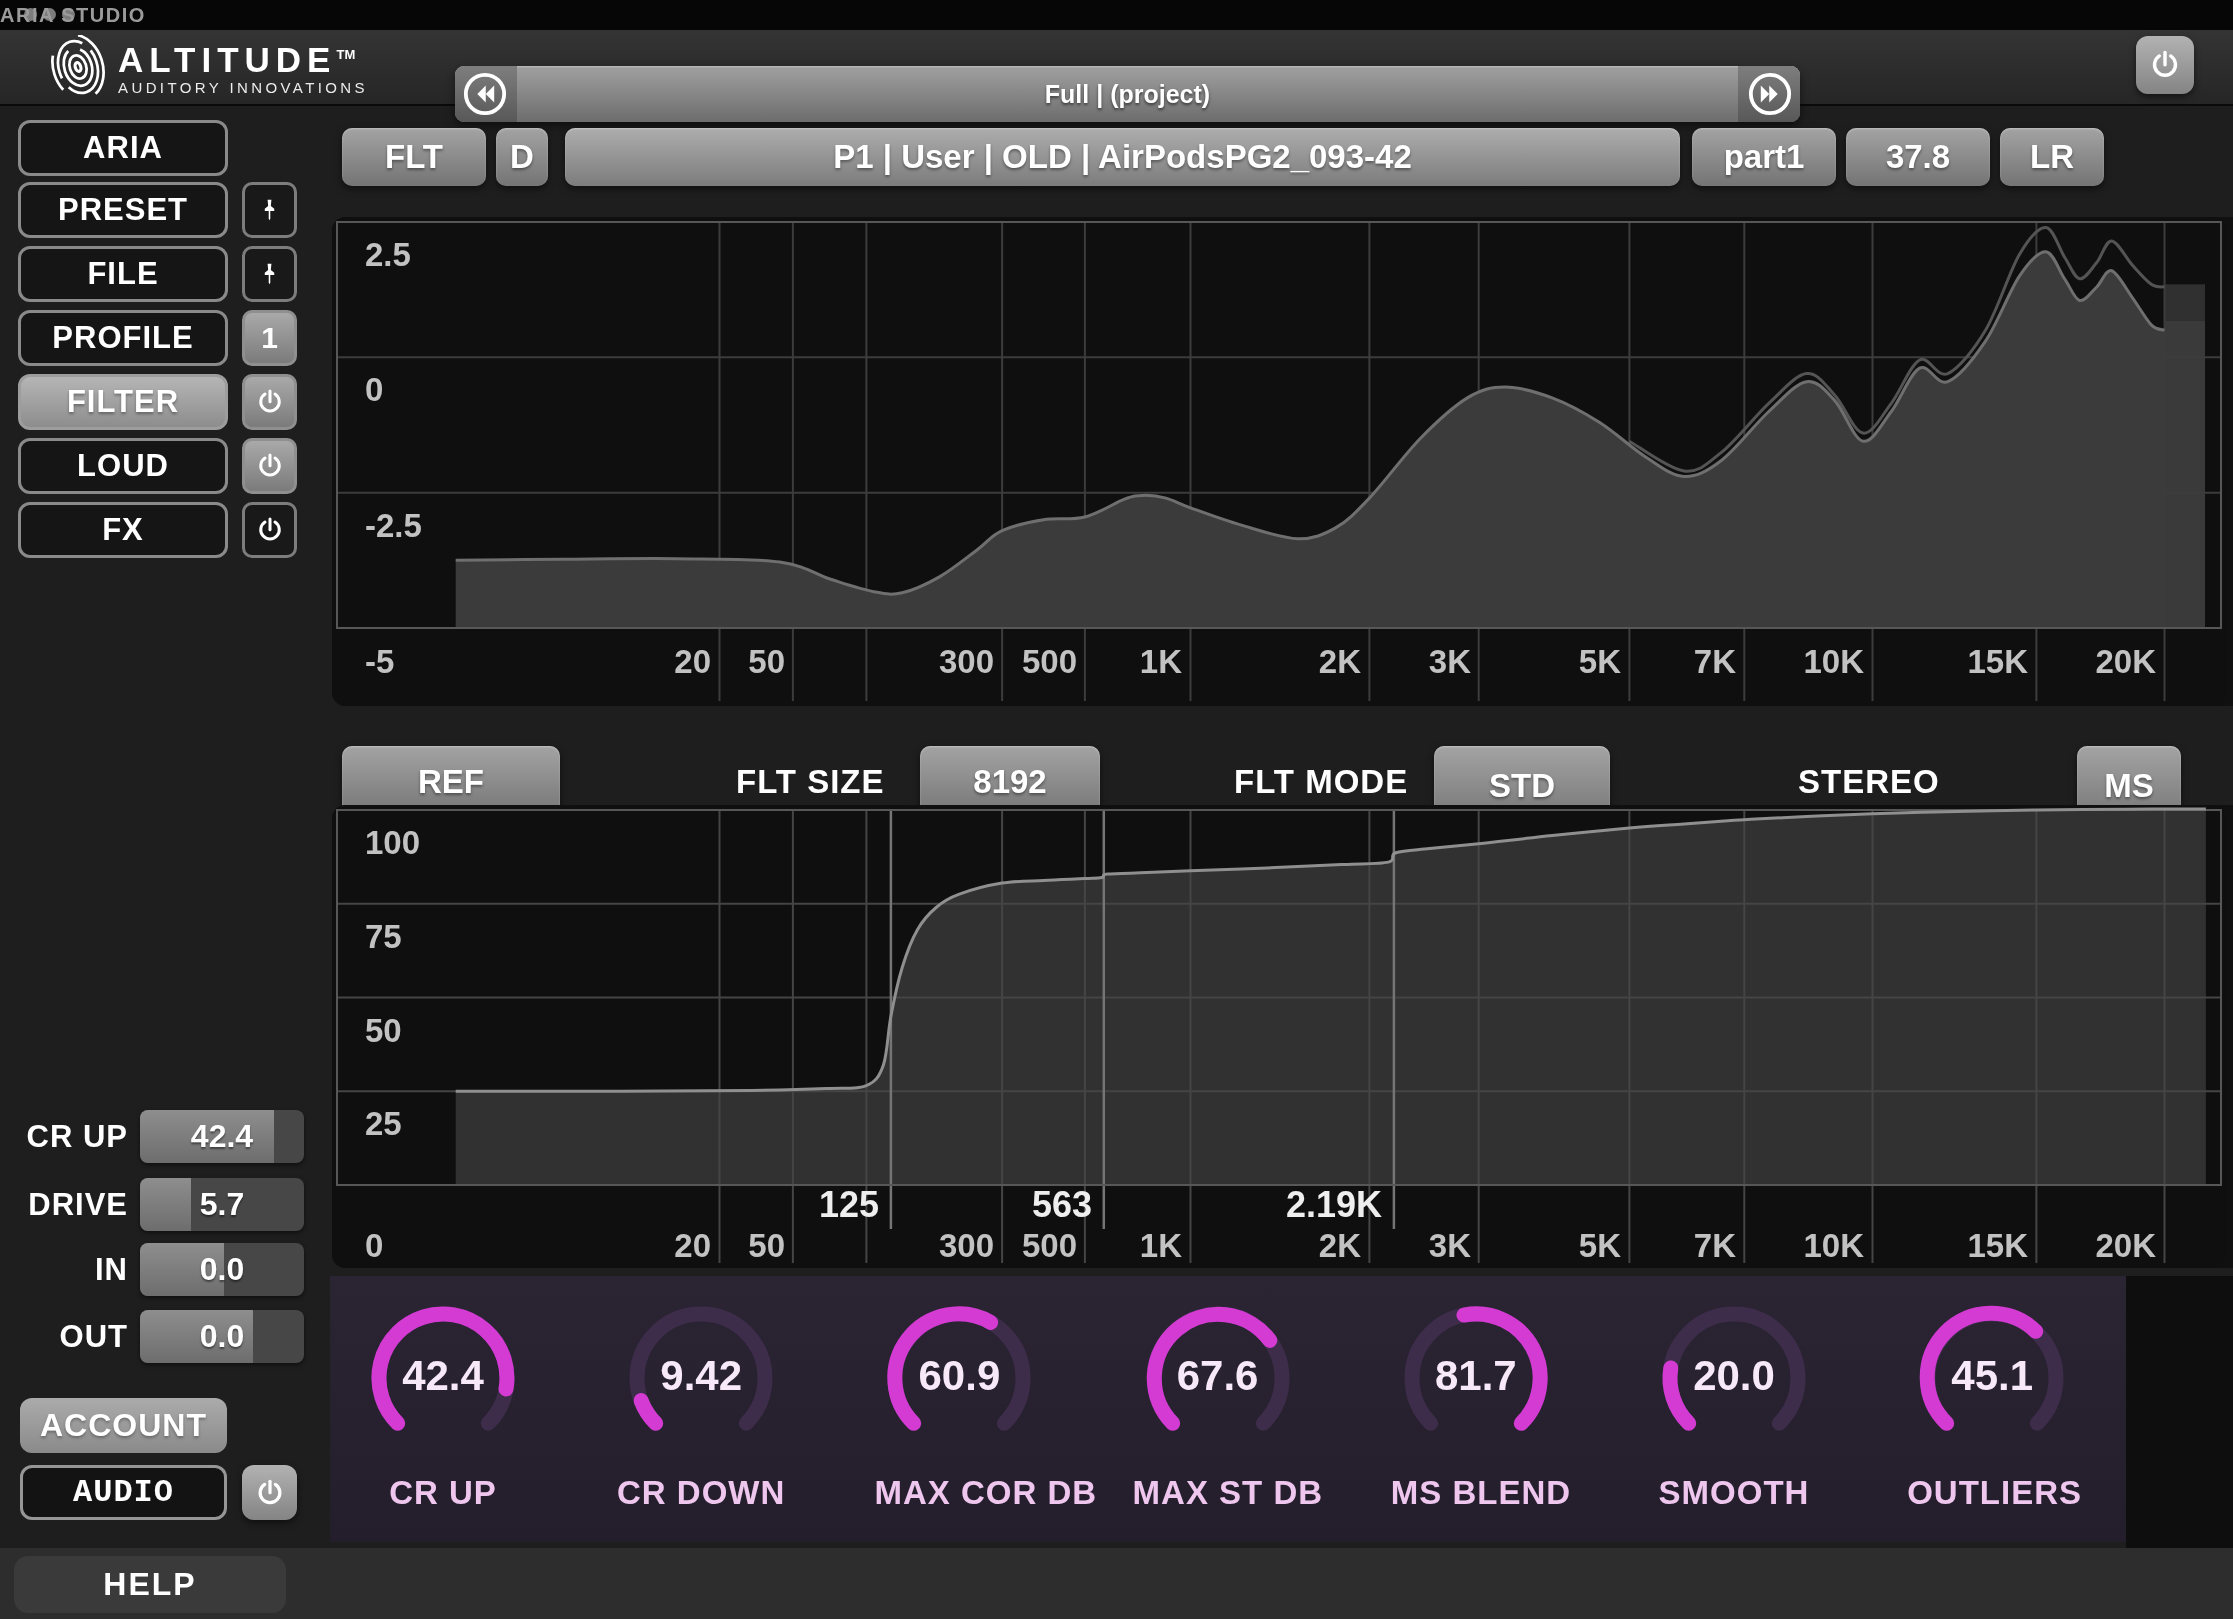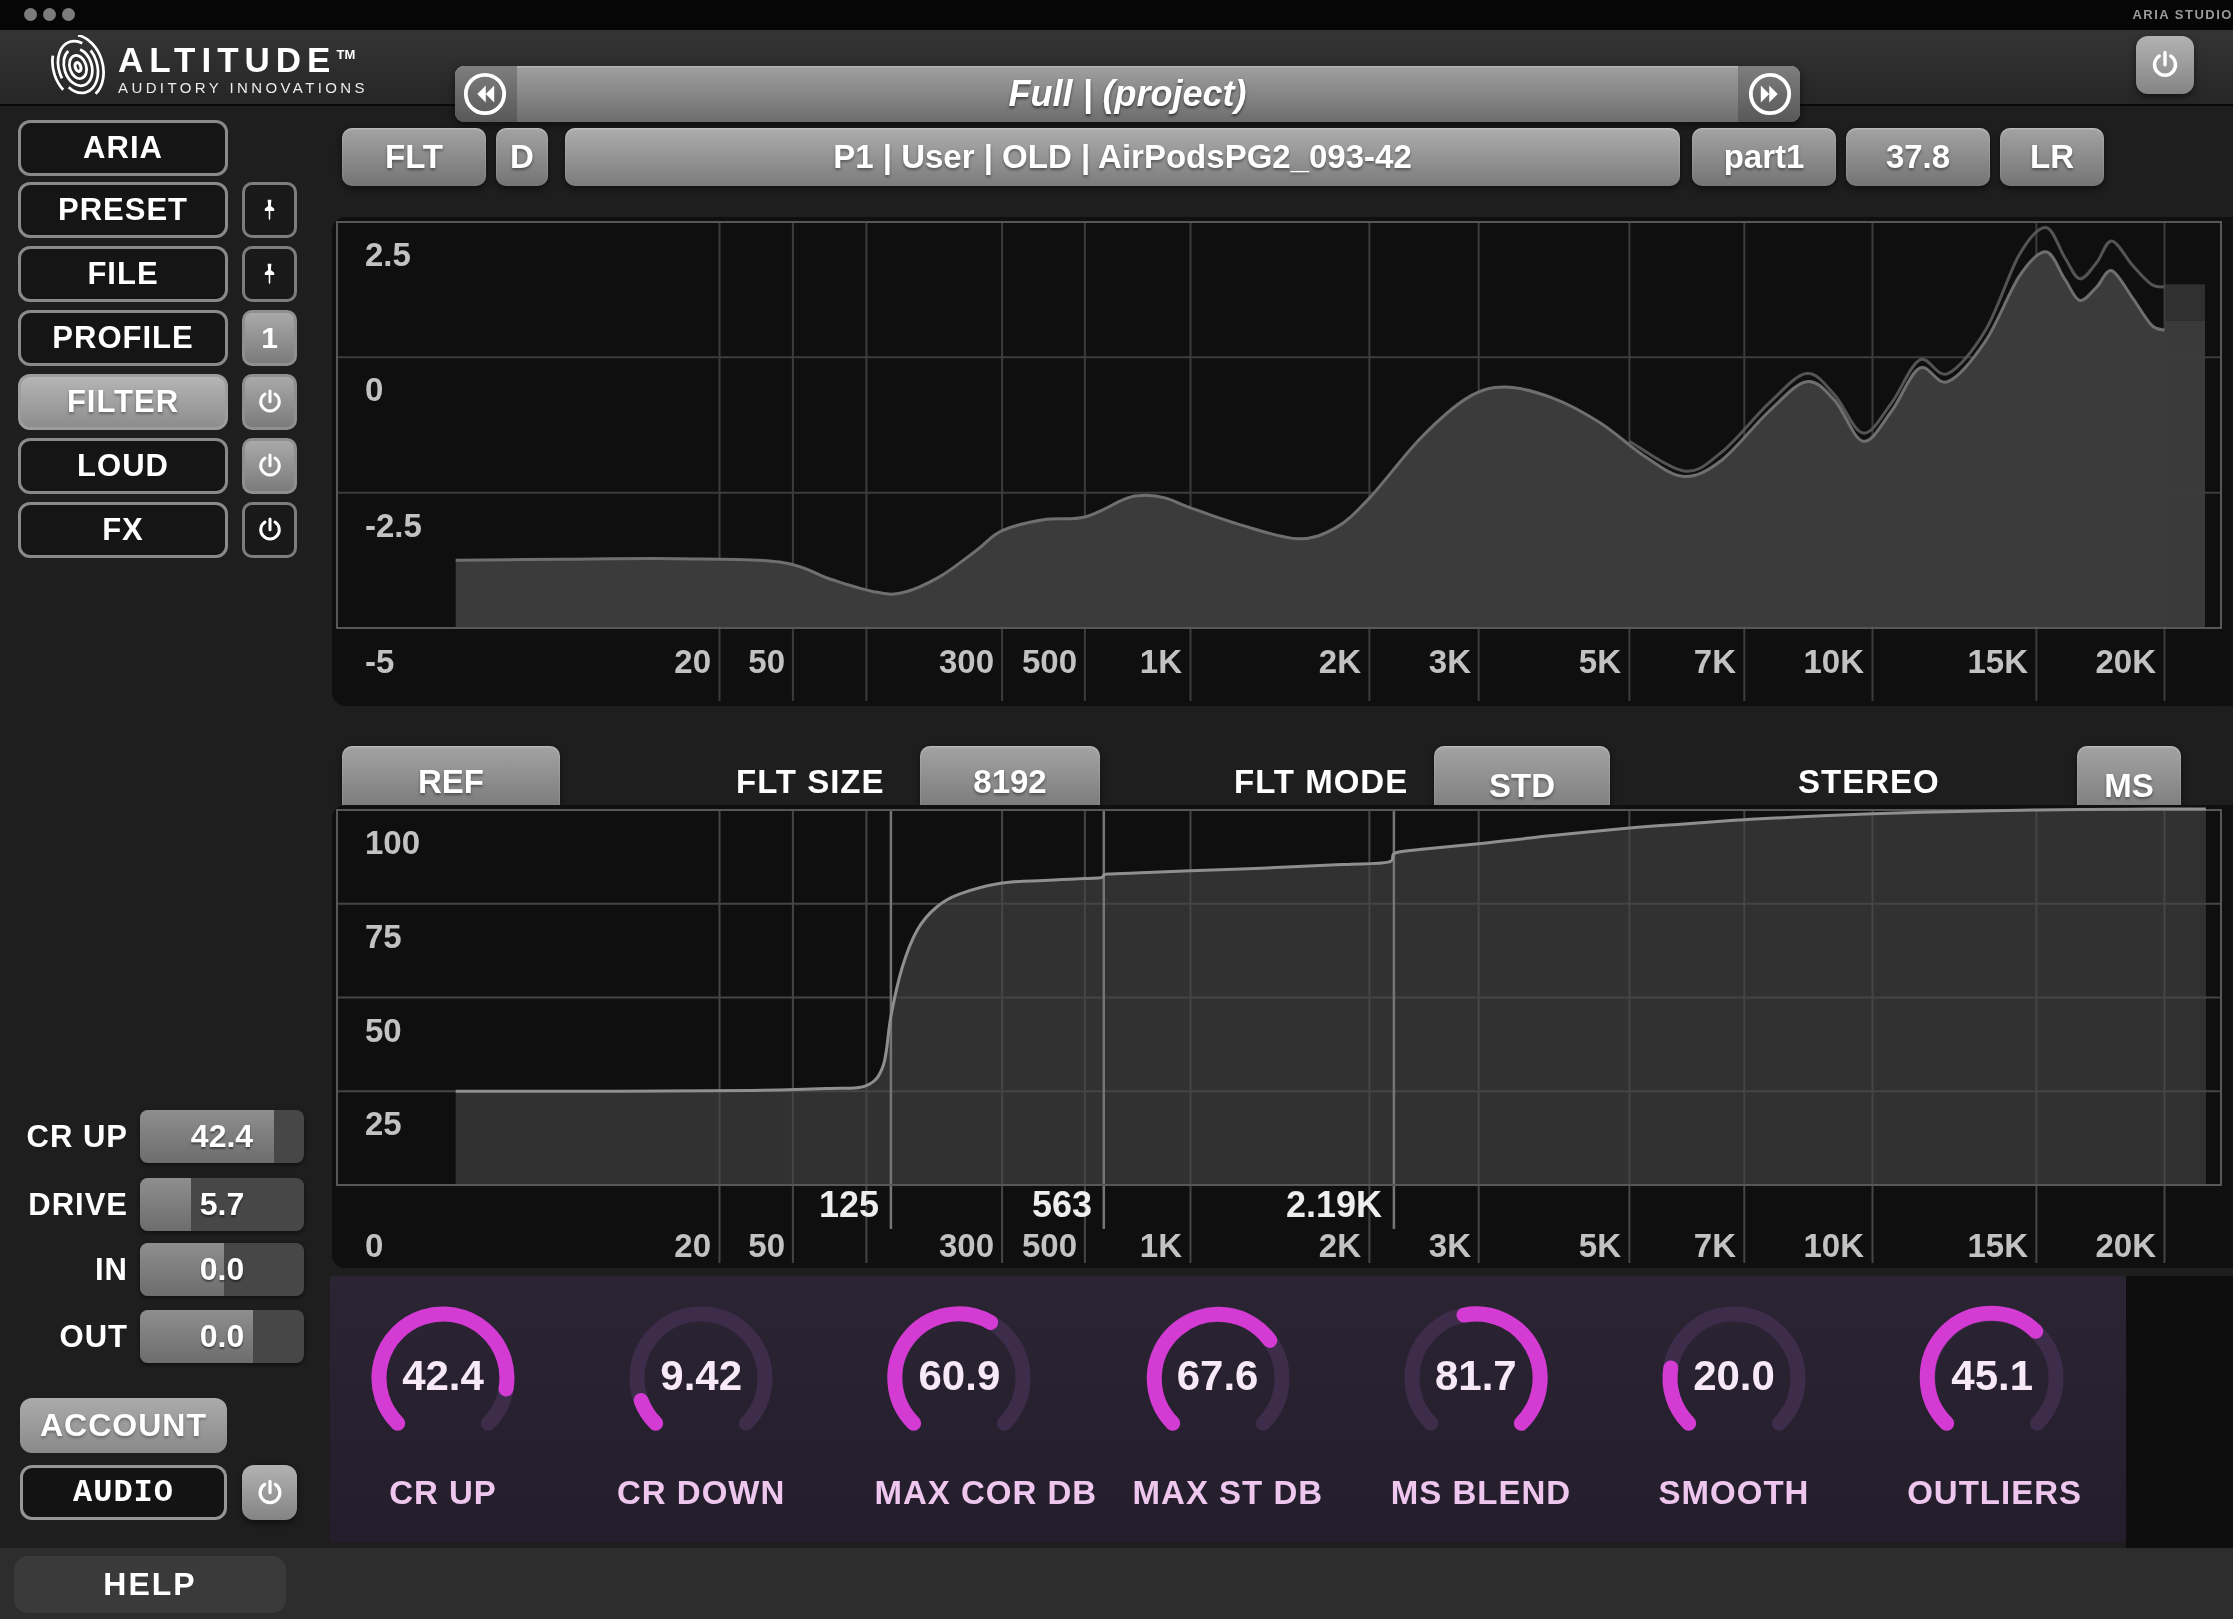--- a/index.html
+++ b/index.html
@@ -1,39 +1,39 @@
 <!DOCTYPE html>
 <html><head>
 <meta charset="utf-8">
 <style>
   html,body{margin:0;padding:0;background:#000;}
   .app{position:relative;width:2233px;height:1619px;background:#1e1e1e;overflow:hidden;
        font-family:"Liberation Sans",sans-serif;-webkit-font-smoothing:antialiased;}
   
   .titlebar{position:absolute;left:0;top:0;width:2233px;height:30px;background:#060606;}
   .dot{position:absolute;top:8px;width:13px;height:13px;border-radius:50%;background:#7c7c7c;}
-  .win-title{position:absolute;left:0;top:0;width:100%;text-align:right;line-height:30px;
-             font-size:13px;font-weight:bold;letter-spacing:1.5px;color:#9b9b9b;}
+  .win-title{position:absolute;left:0;top:0;width:100%;text-align:left;line-height:30px;
+             font-size:20px;font-weight:bold;letter-spacing:1.5px;color:#9b9b9b;}
   
   .header{position:absolute;left:0;top:30px;width:2233px;height:74px;
           background:linear-gradient(180deg,#343434,#262626);border-bottom:2px solid #0a0a0a;}
   .fp{position:absolute;left:46px;top:5px;}
   .brand-text{position:absolute;left:118px;top:7px;color:#fff;}
   .brand-name{font-size:35px;font-weight:bold;letter-spacing:6px;line-height:36px;}
   .brand-tm{font-size:13px;vertical-align:super;letter-spacing:0;}
   .brand-tag{font-size:15px;letter-spacing:3.4px;color:#ececec;margin-top:1px;}
   .navbar{position:absolute;left:455px;top:36px;width:1345px;height:56px;border-radius:9px;
           background:linear-gradient(180deg,#a0a0a0,#6d6d6d);
           box-shadow:0 4px 8px rgba(0,0,0,.5), inset 0 1px 2px rgba(255,255,255,.35);}
   .navcap{position:absolute;top:0;width:62px;height:56px;background:linear-gradient(180deg,#7e7e7e,#585858);}
   .navcap.l{left:0;border-radius:9px 0 0 9px;}
   .navcap.r{right:0;border-radius:0 9px 9px 0;}
   .navbtn{position:absolute;top:5px;width:46px;height:46px;cursor:pointer;}
   .nav-title{position:absolute;left:0;top:0;width:100%;text-align:center;line-height:56px;
-             font-size:36px;font-weight:bold;color:#fff;text-shadow:0 2px 3px rgba(0,0,0,.55);font-style:italic;}
+             font-size:25px;font-weight:bold;color:#fff;text-shadow:0 2px 3px rgba(0,0,0,.55);}
   .pwrbtn{position:absolute;border-radius:12px;background:linear-gradient(180deg,#b2b2b2,#848484);
           box-shadow:0 3px 6px rgba(0,0,0,.5);display:flex;align-items:center;justify-content:center;}
   .pwr{fill:none;stroke:#fff;stroke-width:2.4;stroke-linecap:round;}
   
   .side-btn{position:absolute;left:18px;width:204px;height:50px;background:#151515;
             border:3px solid #8a8a8a;border-radius:12px;color:#fff;font-size:31px;font-weight:bold;
             text-align:center;line-height:50px;letter-spacing:1px;cursor:pointer;}
   .side-btn.active{background:linear-gradient(180deg,#b5b5b5,#8d8d8d);border-color:#9d9d9d;
             text-shadow:0 2px 3px rgba(0,0,0,.35);}
   .aux-btn{position:absolute;left:242px;width:49px;height:50px;background:#191919;border:3px solid #7d7d7d;

